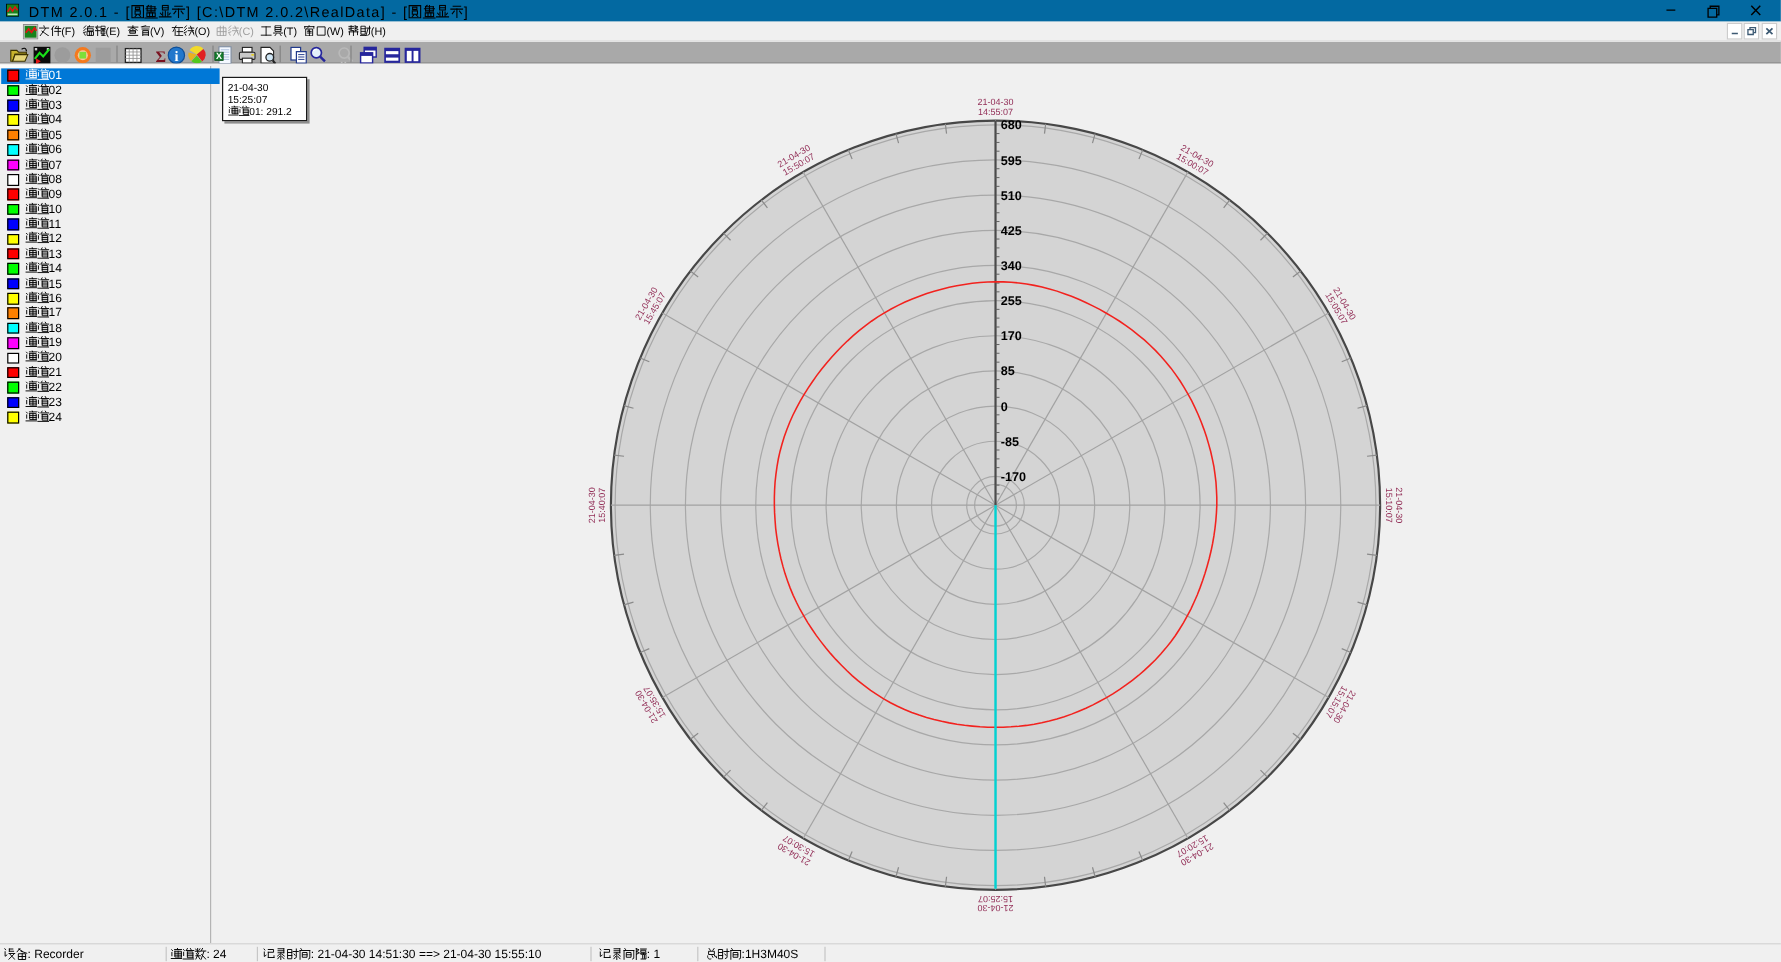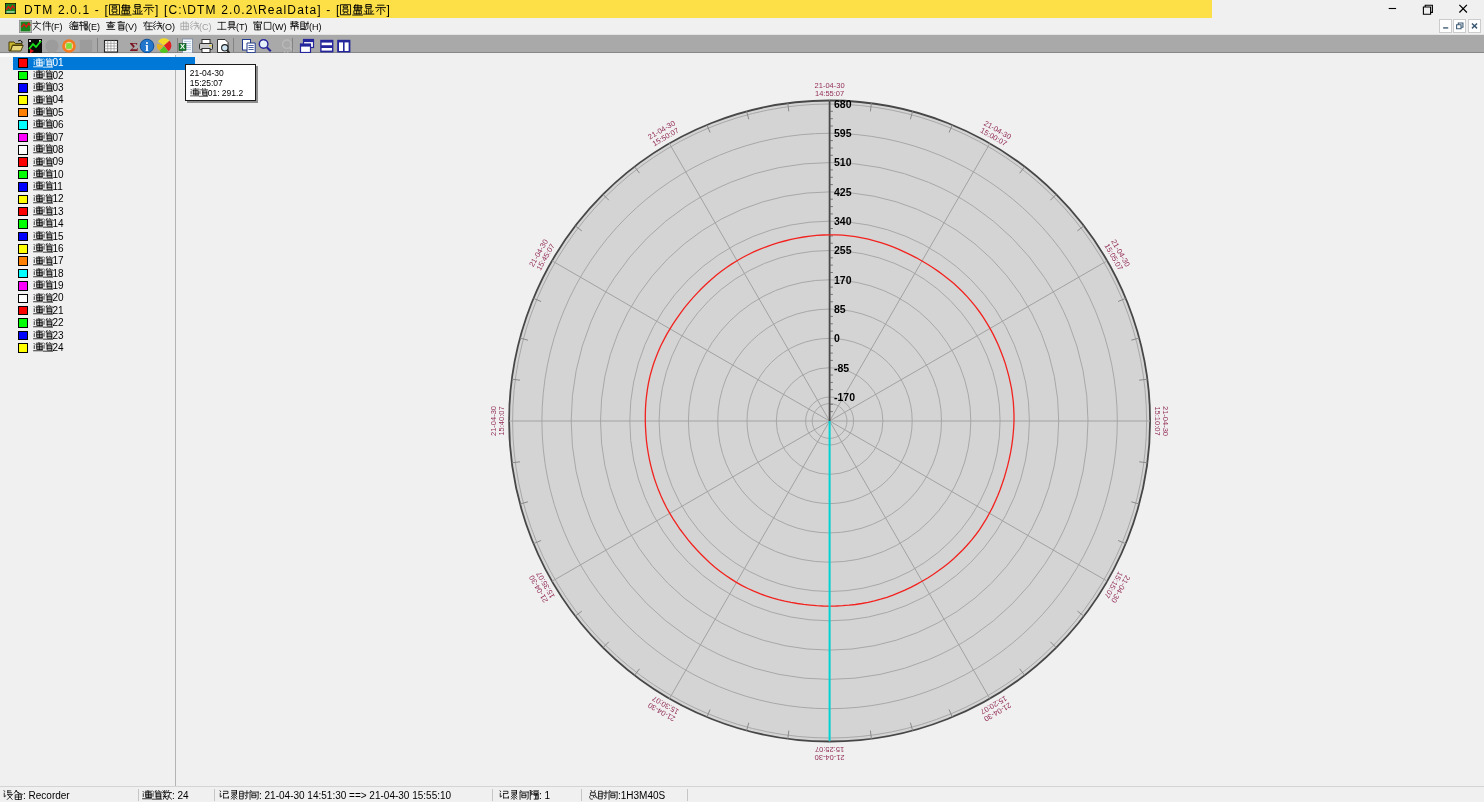--- a/index.html
+++ b/index.html
@@ -1,25 +1,25 @@
 <!DOCTYPE html>
 <html><head><meta charset="utf-8"><style>
 *{margin:0;padding:0;box-sizing:border-box}
 html,body{width:1484px;height:802px;overflow:hidden;font-family:"Liberation Sans",sans-serif;background:#f0f0f0}
 .abs{position:absolute}
-#titlebar{position:absolute;left:0;top:0;width:1212px;height:18px;background:#fde047;color:#000}
+#titlebar{position:absolute;left:0;top:0;width:1484px;height:18px;background:#0369a1;color:#000}
 #title-text{position:absolute;left:24px;top:3px;font-size:12px;letter-spacing:1.15px;white-space:pre}
 #menubar{position:absolute;left:0;top:18px;width:1484px;height:16px;background:#f0f0f0;font-size:10px;color:#000}
 .mi{position:absolute;top:2.5px}
 #toolbar{position:absolute;left:0;top:34px;width:1484px;height:19px;background:#a9a9a9;border-top:1px solid #e3e3e3;border-bottom:1px solid #888}
 .tbi{position:absolute;top:3px;width:16px;height:16px}
 .tsep{position:absolute;top:3px;width:1px;height:14px;background:#838383}
 #content{position:absolute;left:0;top:53px;width:1484px;height:733px;background:#f0f0f0}
 #vsep{position:absolute;left:175px;top:55px;width:1px;height:731px;background:#b4b4b4}
-.row{position:absolute;left:13px;width:182px;height:12.4px;font-size:10px;color:#000;white-space:nowrap}
+.row{position:absolute;left:1px;width:182px;height:12.4px;font-size:10px;color:#000;white-space:nowrap}
 .row.sel{background:#0078d7;color:#fff}
 .sq{position:absolute;left:5px;top:1.2px;width:9.5px;height:9.5px;border:1px solid #000}
 .rlab{position:absolute;left:19.5px;top:0px;line-height:12.4px}
 #tooltip{position:absolute;left:184.7px;top:64px;width:71px;height:37px;background:#fff;border:1.5px solid #1a1a1a;box-shadow:2px 2px 0 #8d8d8d;font-size:8.5px;line-height:10.3px;padding:2.5px 0 0 4px;color:#000}
 #statusbar{position:absolute;left:0;top:786px;width:1484px;height:16px;background:#f0f0f0;border-top:1px solid #d4d4d4;font-size:10px;color:#000}
 .st{position:absolute;top:2.8px;white-space:nowrap}
 .sdv{position:absolute;top:2px;width:1px;height:12px;background:#c6c6c6}
 .wb{position:absolute;top:1.2px;width:13.2px;height:13.5px;background:#fff;border:1px solid #ccc}
 </style></head><body>
 <svg width="0" height="0" style="position:absolute">

